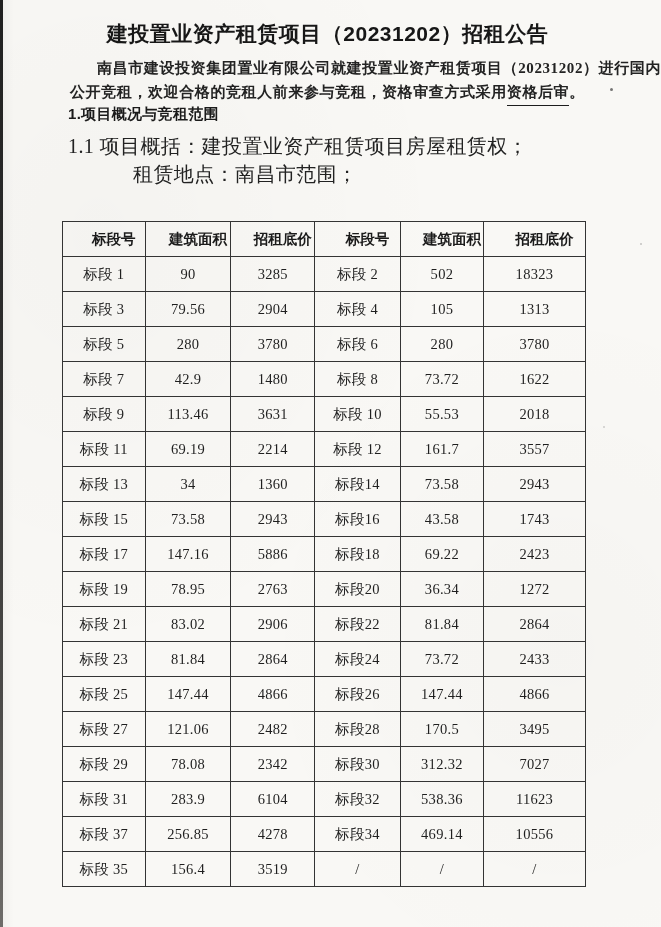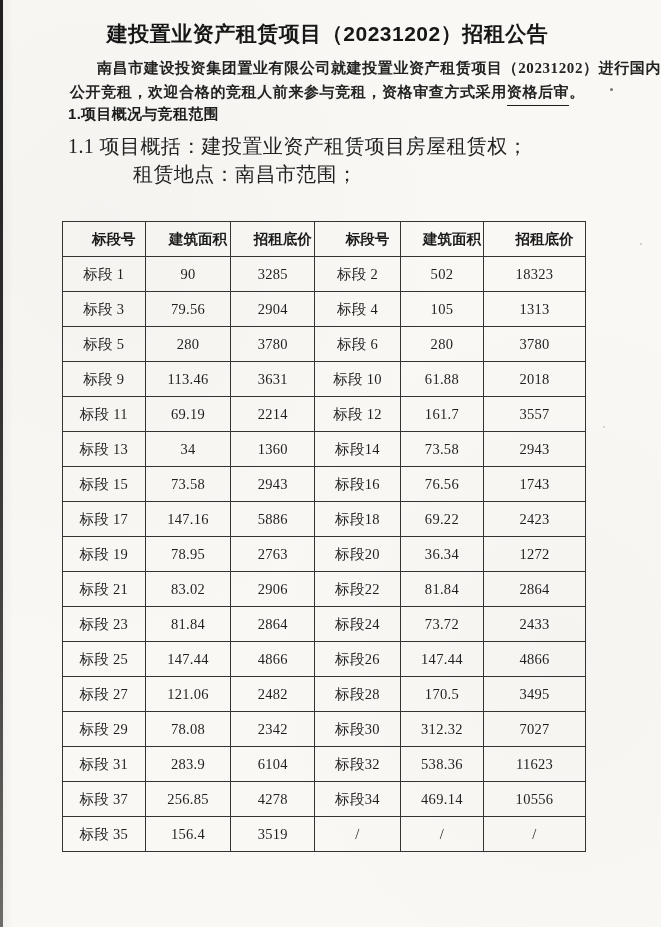--- a/index.html
+++ b/index.html
@@ -122,25 +122,33 @@
         </tr>
         <tr>
           <td>标段 5</td>
           <td>280</td>
           <td>3780</td>
           <td>标段 6</td>
           <td>280</td>
           <td>3780</td>
         </tr>
         <tr>
+          <td>标段 7</td>
+          <td>42.9</td>
+          <td>1480</td>
+          <td>标段 8</td>
+          <td>73.72</td>
+          <td>1622</td>
+        </tr>
+        <tr>
           <td>标段 9</td>
           <td>113.46</td>
           <td>3631</td>
           <td>标段 10</td>
-          <td>61.88</td>
+          <td>55.53</td>
           <td>2018</td>
         </tr>
         <tr>
           <td>标段 11</td>
           <td>69.19</td>
           <td>2214</td>
           <td>标段 12</td>
           <td>161.7</td>
           <td>3557</td>
         </tr>
@@ -150,21 +158,21 @@
           <td>1360</td>
           <td>标段14</td>
           <td>73.58</td>
           <td>2943</td>
         </tr>
         <tr>
           <td>标段 15</td>
           <td>73.58</td>
           <td>2943</td>
           <td>标段16</td>
-          <td>76.56</td>
+          <td>43.58</td>
           <td>1743</td>
         </tr>
         <tr>
           <td>标段 17</td>
           <td>147.16</td>
           <td>5886</td>
           <td>标段18</td>
           <td>69.22</td>
           <td>2423</td>
         </tr>

